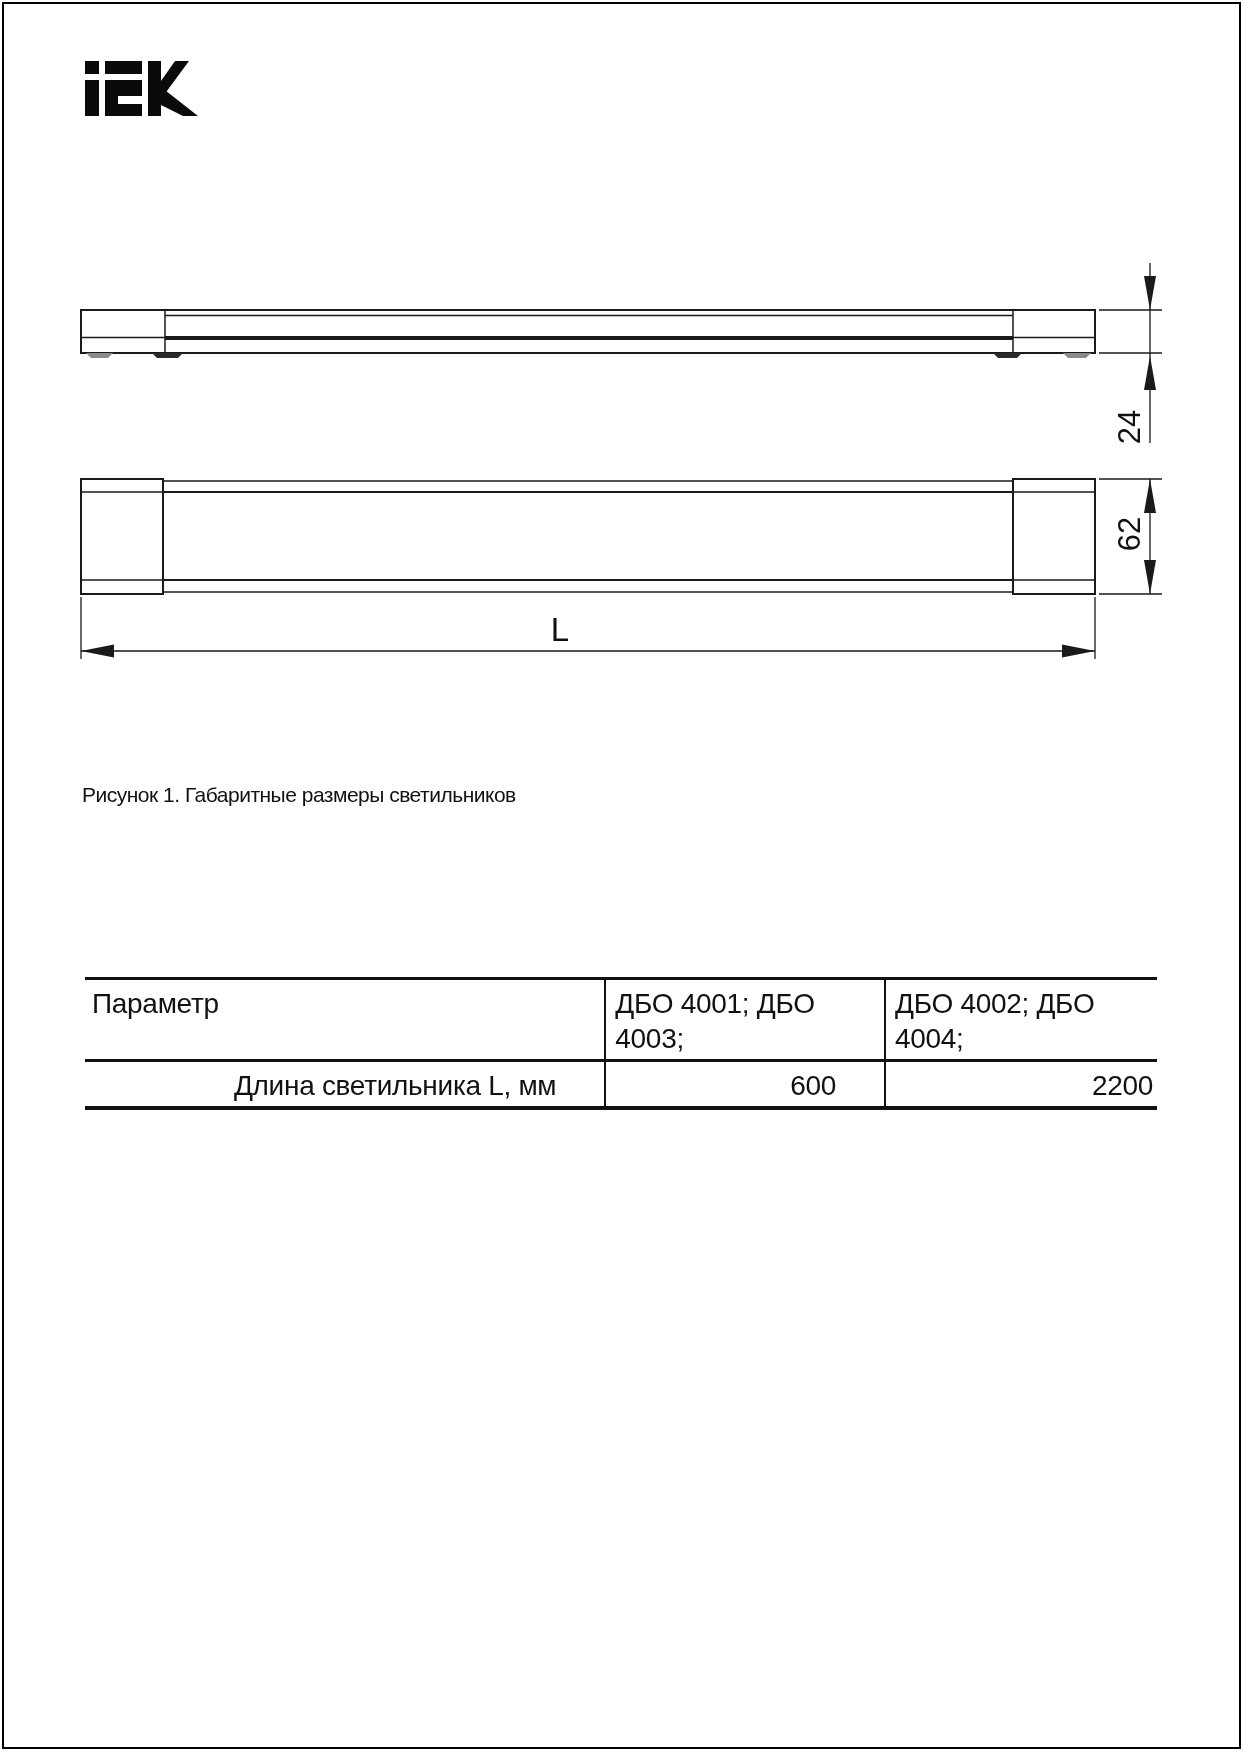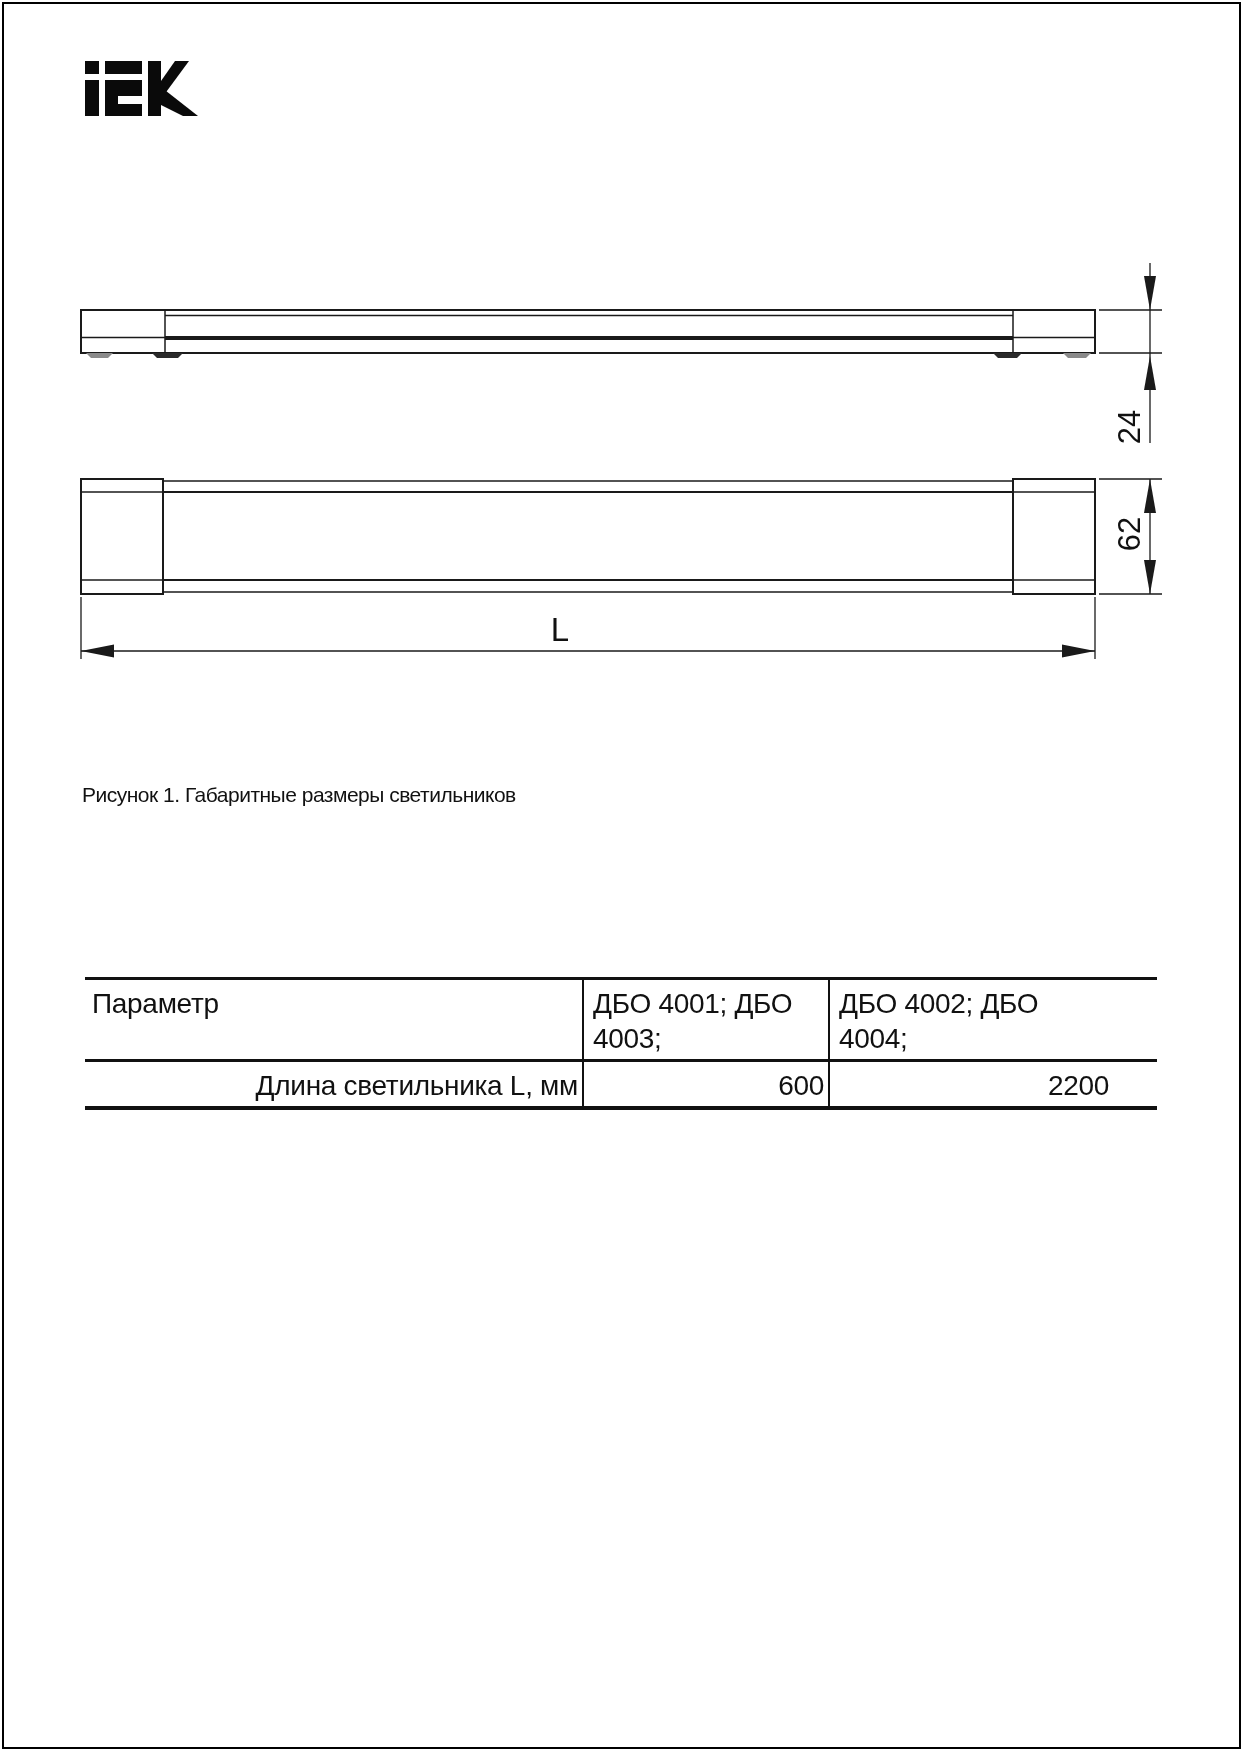--- a/index.html
+++ b/index.html
@@ -22,21 +22,21 @@
   .figure-caption {
     position:absolute; left:82px; top:783px;
     font-size:21px; letter-spacing:-0.5px; white-space:nowrap;
   }
   .tbl {
     position:absolute; left:85px; top:977px; width:1072px;
     border-top:3px solid #111;
     border-bottom:4px solid #111;
     font-size:28px; letter-spacing:-0.3px; line-height:35px;
   }
-  .tbl-row { display:flex; }
+  .tbl-row { display:flex;gap:44px; }
   .tbl-row.header { height:79px; border-bottom:3px solid #111; }
   .tbl-row.data { height:44px;text-align:right; }
   .cell { box-sizing:border-box; overflow:hidden; }
   .c1 { width:497px; padding:6px 4px 0 7px; }
   .c2 { width:246px; padding:6px 4px 0 9px; border-left:2px solid #111; }
   .c3 { width:285px; padding:6px 4px 0 9px; border-left:2px solid #111; }
   svg text {
     font-family:"Liberation Sans", sans-serif;
     fill:#111;
   }

